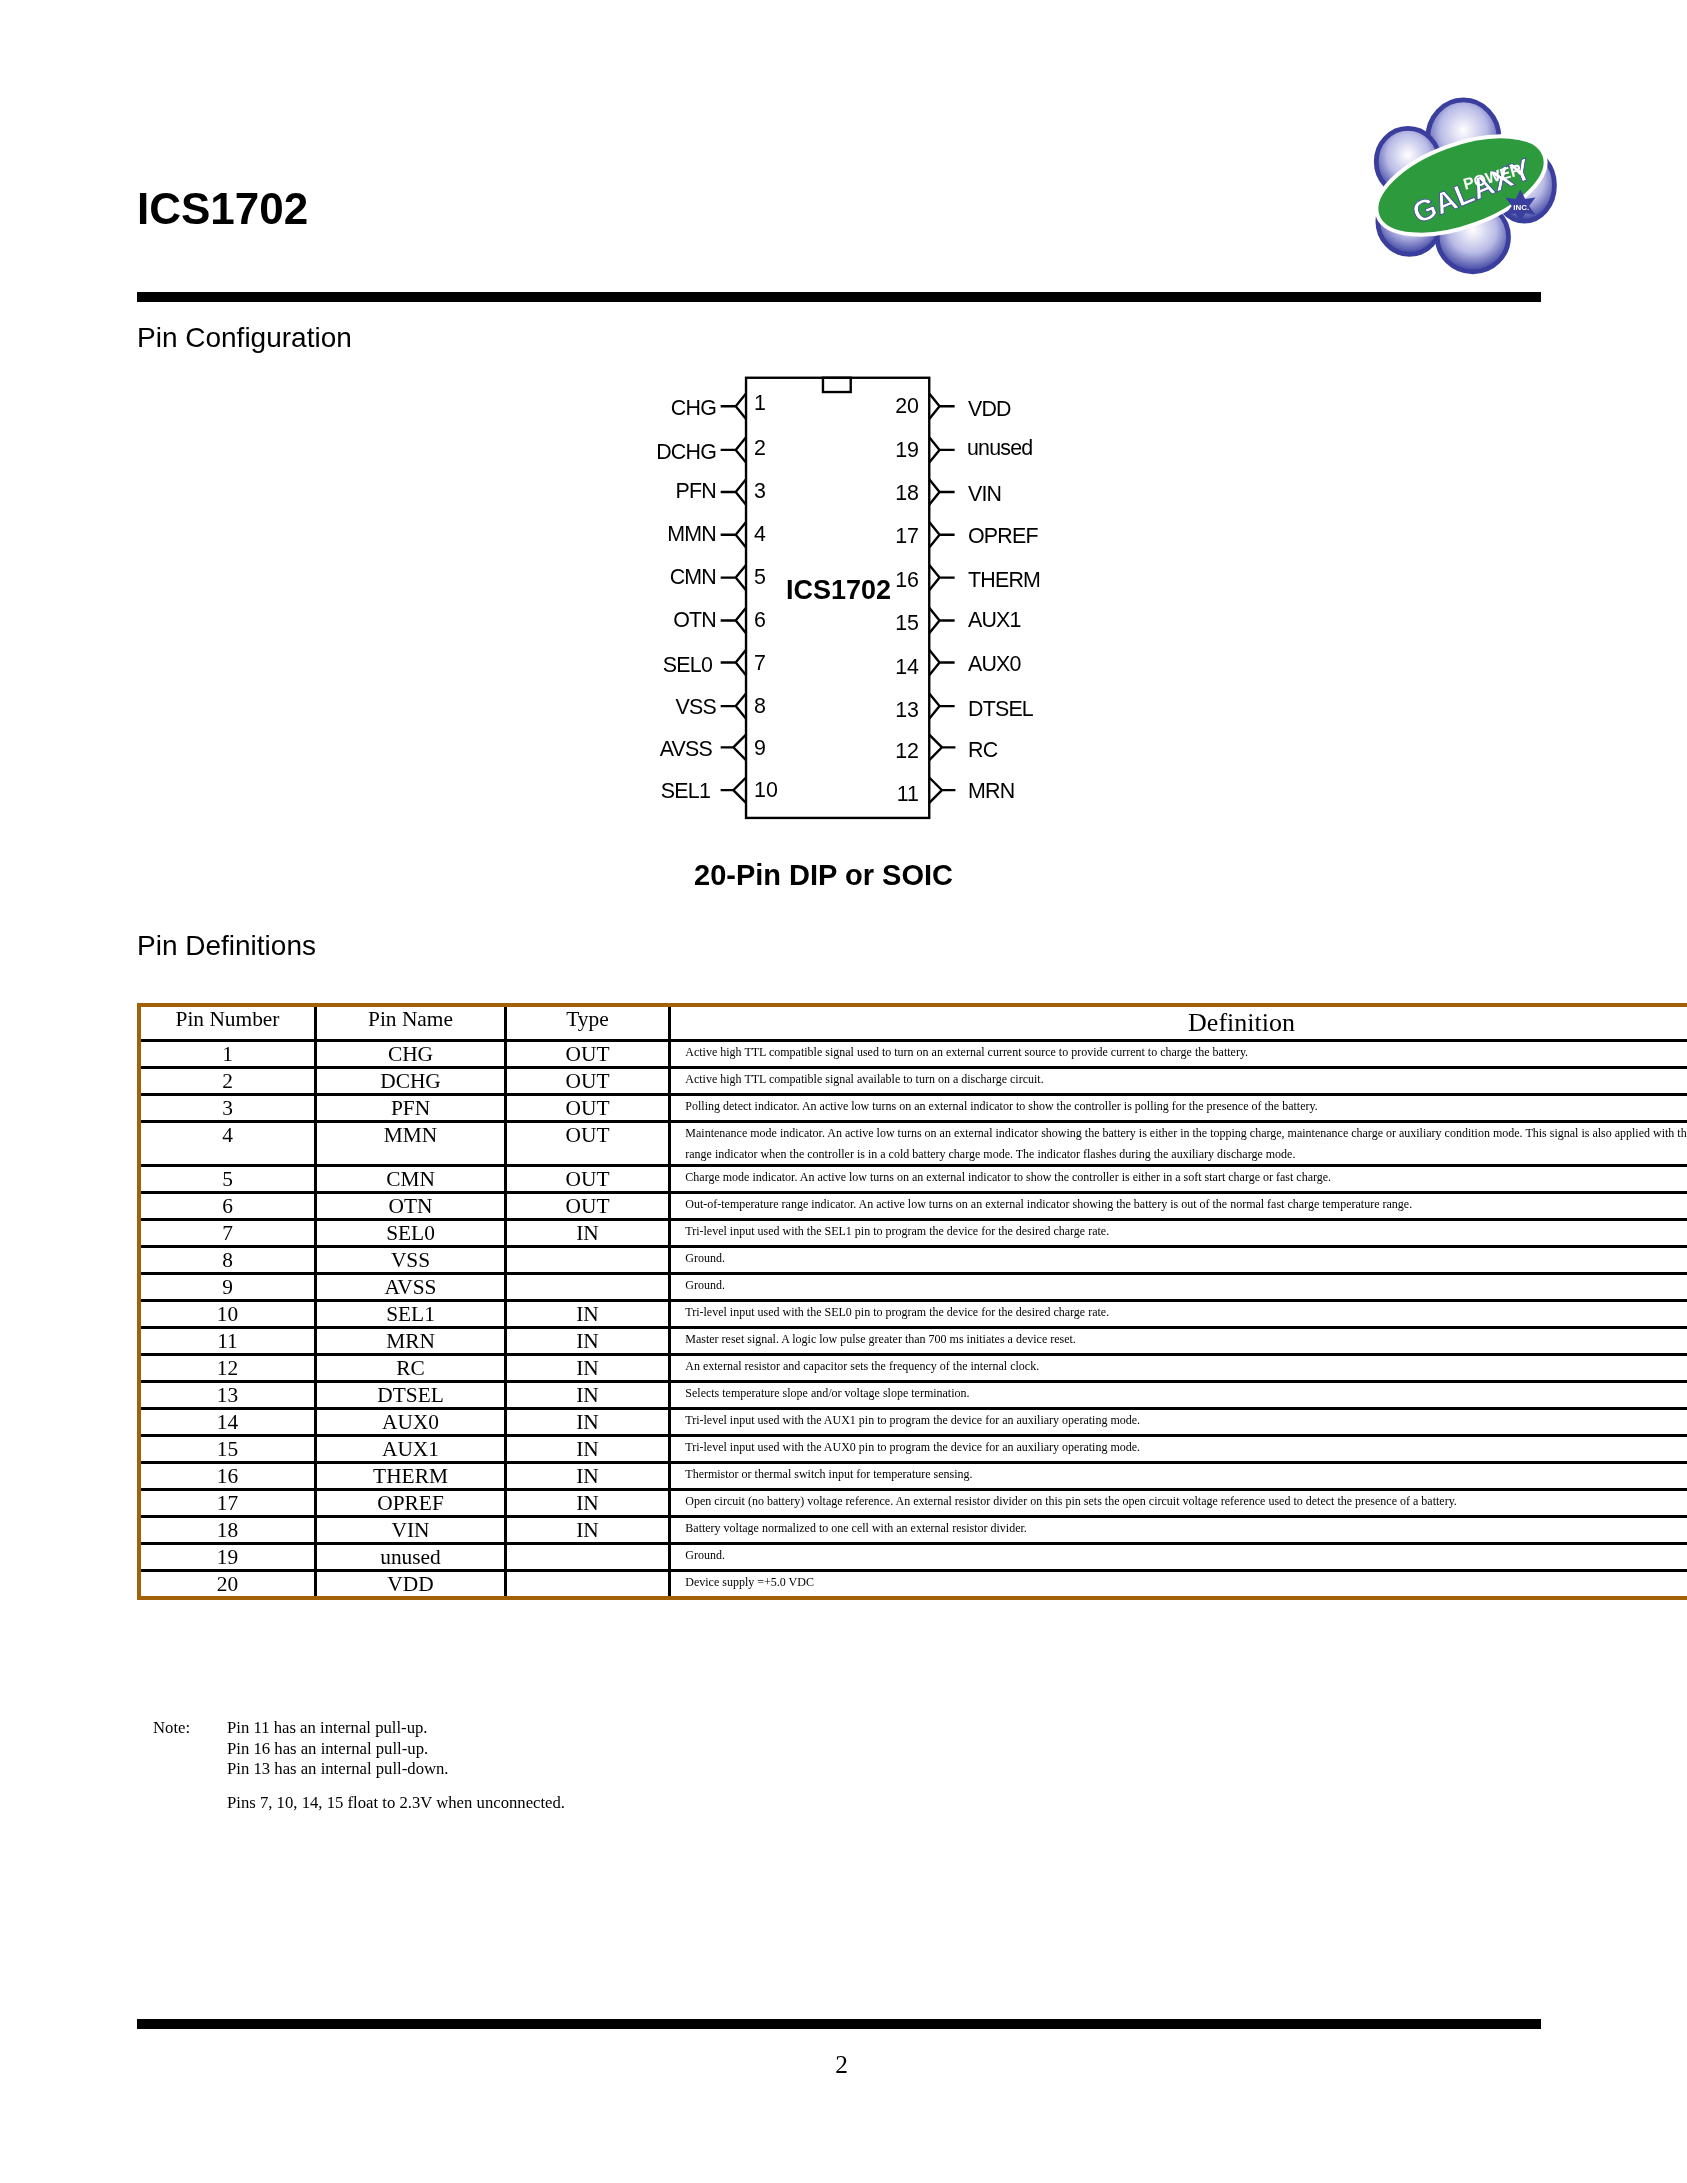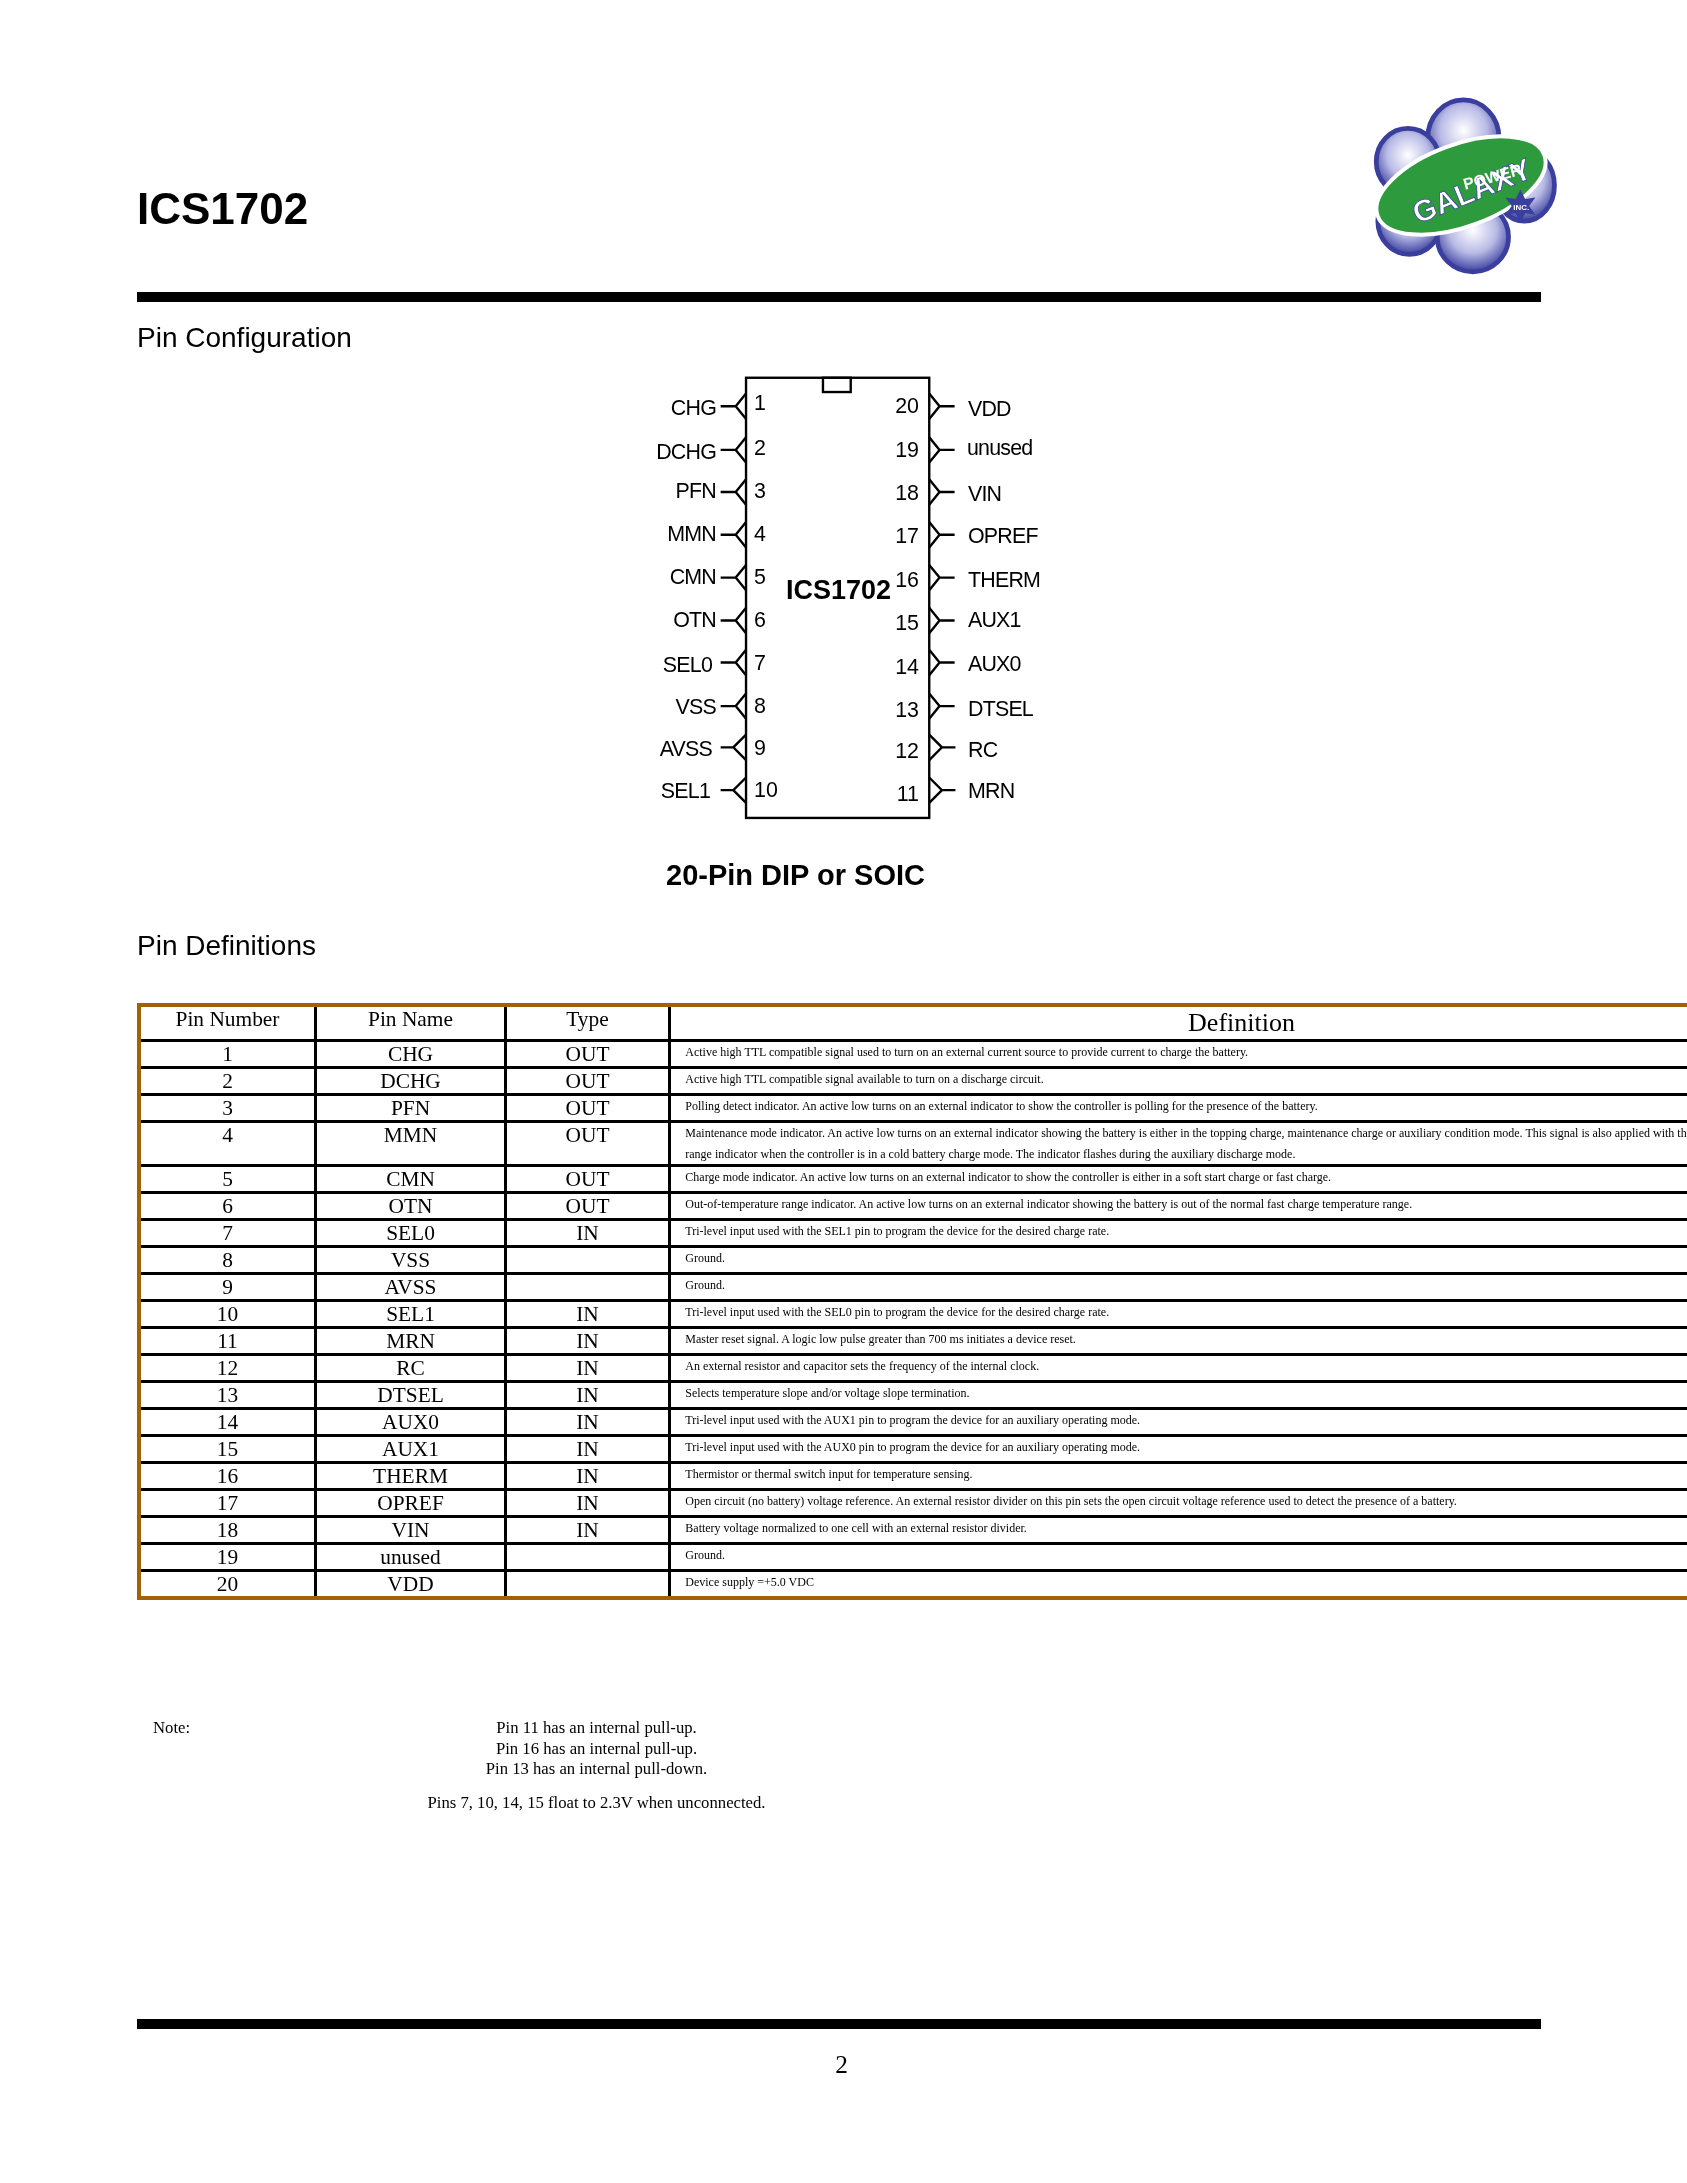--- a/index.html
+++ b/index.html
@@ -15,35 +15,35 @@
   .section-title { position: absolute; left: 137px; font-size: 28px; font-weight: normal; margin: 0; }
   .sec-config { top: 322px; }
   .sec-defs { top: 930px; }
 
   .logo { position: absolute; left: 1362px; top: 94px; width: 198px; height: 183px; }
 
   .diagram { position: absolute; left: 635px; top: 365px; width: 460px; height: 476px; }
   .chip-label { position: absolute; font-size: 27px; font-weight: bold; }
   .pin-name { position: absolute; font-size: 21.4px; letter-spacing: -0.8px; }
   .pin-num { position: absolute; font-size: 21.4px; }
-  .pkg-caption { position: absolute; left: 605px; top: 859px; width: 381px; text-align: center; font-size: 29px; font-weight: bold; }
+  .pkg-caption { position: absolute; left: 633px; top: 859px; width: 381px; text-align: center; font-size: 29px; font-weight: bold; }
 
   .pin-table { position: absolute; left: 137px; top: 1003px; width: 1679px; border-collapse: collapse; border: 4px solid #a16207; }
   .pin-table th, .pin-table td { border: 3.2px solid #000; padding: 0; vertical-align: top; }
   .pin-table th { font-weight: normal; font-size: 21.4px; height: 29px; line-height: 25.4px; }
   .pin-table th.def-h { font-size: 26px; line-height: 32px; }
   .pin-table td.c { text-align: center; font-size: 21.4px; line-height: 24px; }
   .pin-table td.def { font-size: 12px; line-height: 20.6px; padding-left: 14.3px; padding-right: 8px; }
   .col-num { width: 173px; }
   .col-name { width: 187px; }
   .col-type { width: 161px; }
 
   .notes { position: absolute; left: 137px; top: 1718px; font-size: 16.7px; line-height: 20.6px; }
   .notes .note-label { position: absolute; left: 16px; top: 0; width: 95px; }
-  .notes .note-lines { position: absolute; left: 102px; top: 0; width: 715px; text-align: center; }
+  .notes .note-lines { position: absolute; left: 90px; top: 0; width: 715px; }
   .notes .gap { margin-top: 13px; }
 
   .page-number { position: absolute; left: 794px; top: 2050px; width: 95px; text-align: center; font-size: 25.4px; }
 </style>
 </head>
 <body>
 
 <h1 class="doc-title sans">ICS1702</h1>
 
 <div class="logo">

